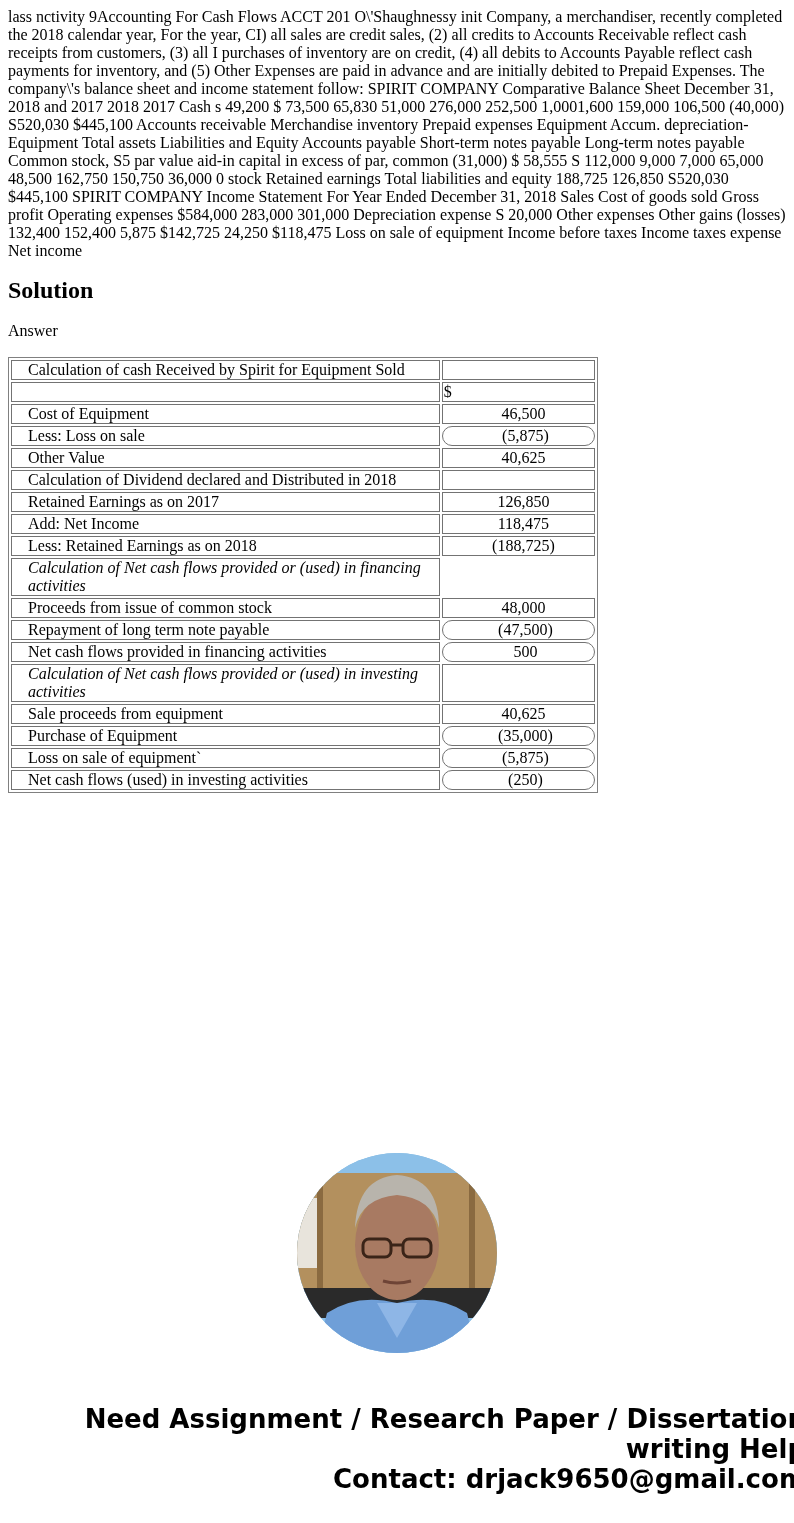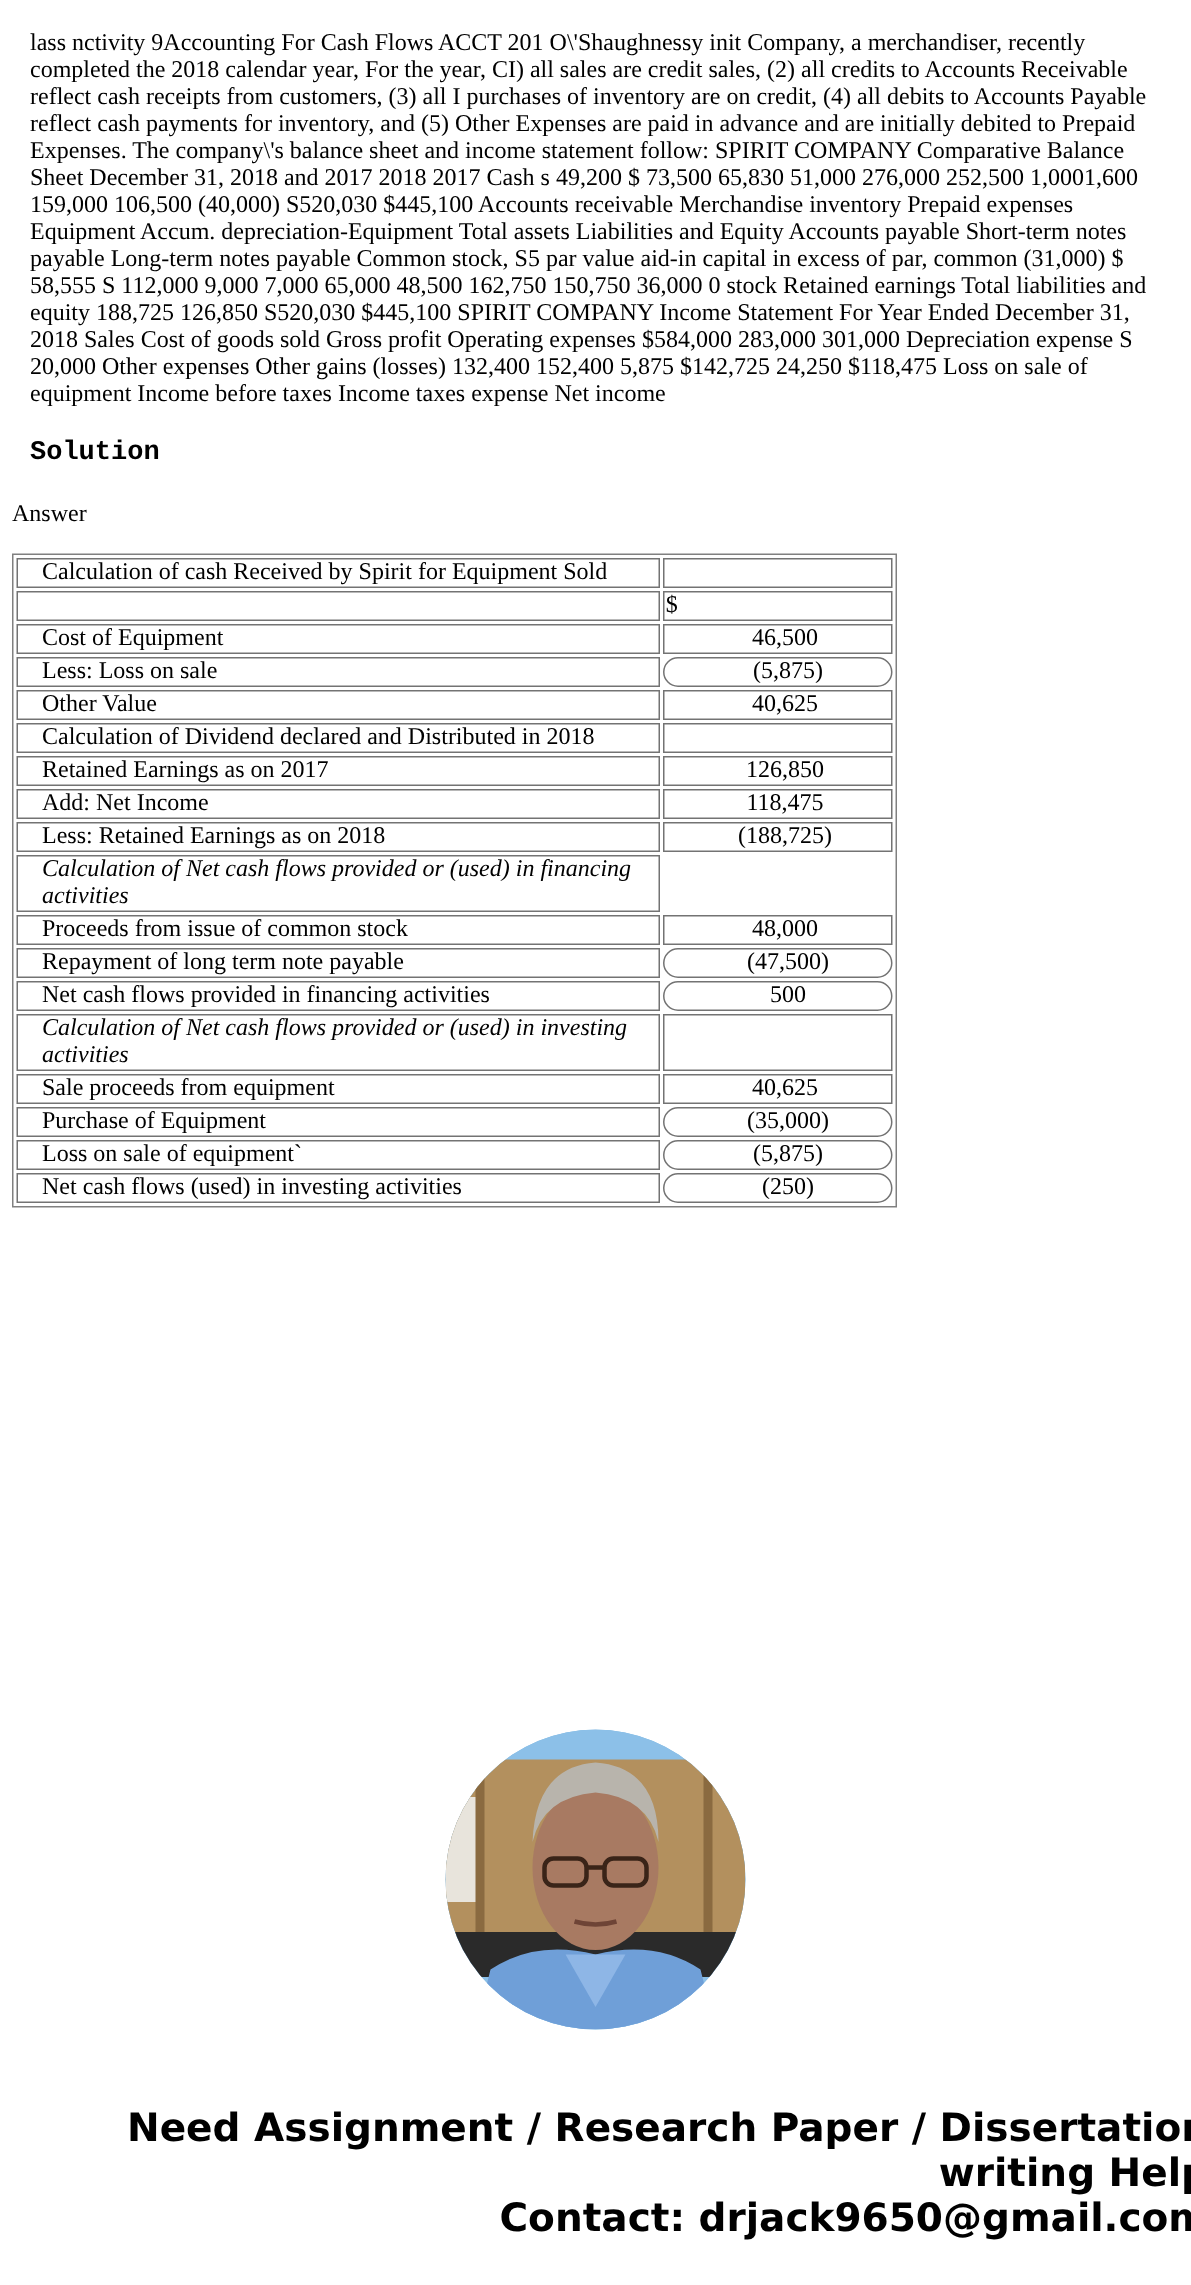--- a/index.html
+++ b/index.html
@@ -6,23 +6,23 @@
   body {
     width: 794px;
     min-height: 1523px;
     font-family: "Liberation Serif", "DejaVu Serif", serif;
     color: #000;
     font-size: 16px;
     line-height: 18px;
     position: relative;
   }
   .wrap { padding: 8px 8px 0 8px; }
-  .question { margin: 12px; line-height: 18px; }
+  .question { margin: 0; line-height: 18px; }
   h3.solution {
-    font-size: 18px; font-weight: bold; margin: 19px 0 0 12px; line-height: 22px; font-family: Liberation Mono, monospace;
+    font-size: 24px; font-weight: bold; margin: 19px 0 0 0; line-height: 22px;
   }
   h4.answer {
     font-size: 16px; font-weight: normal; margin: 21px 0 0 0; line-height: 18px;
   }
   table.calc {
     margin-top: 17px;
     border: 1px solid #808080;
     border-collapse: separate;
     border-spacing: 2px;
     width: 590px;

